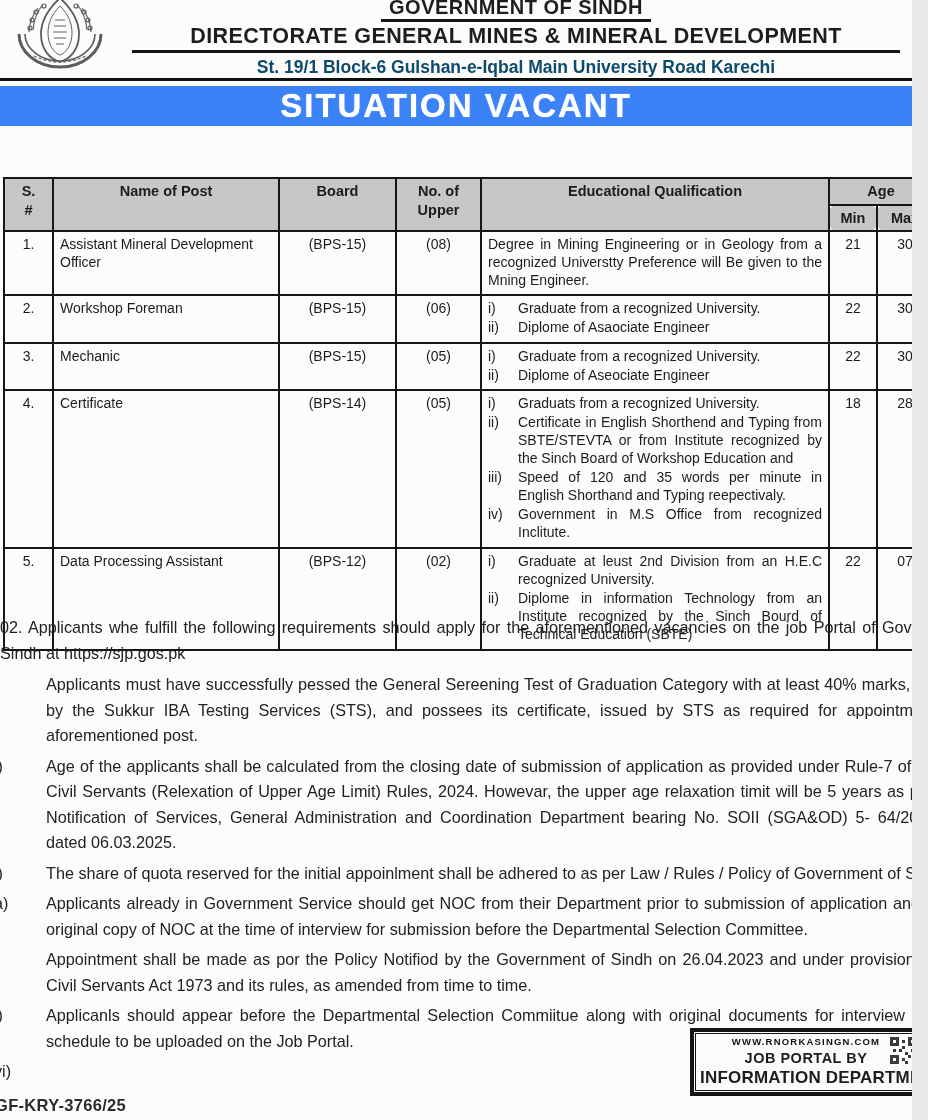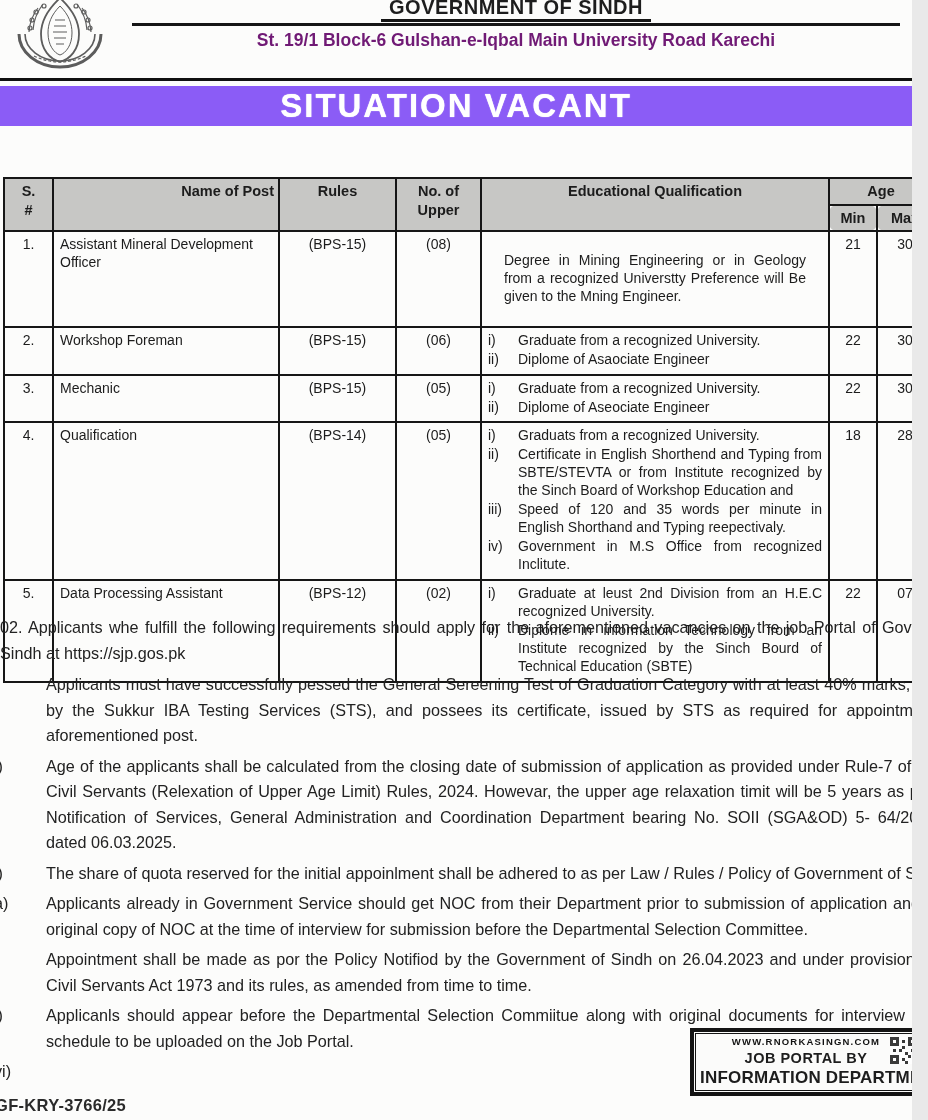--- a/index.html
+++ b/index.html
@@ -15,25 +15,25 @@
   .mast-text{margin-left:130px; margin-right:10px; text-align:center;}
   .gov-line{
     display:inline-block; font-weight:bold; font-size:20px; letter-spacing:.5px;
     border-bottom:3px solid #151515; line-height:22px; margin-top:-16px; padding:0 8px 1px;
   }
   .dir-line{
     display:block; font-weight:bold; font-size:21.5px; letter-spacing:.4px;
     line-height:26px; margin-top:1px;
   }
   .dir-underline{display:block; height:3px; background:#161616; margin:1px 2px 3px;}
-  .addr-line{display:block; font-weight:bold; font-size:17.5px; line-height:22px; color:#701a75;}
+  .addr-line{display:block; font-weight:bold; font-size:17.5px; line-height:22px; color:#0c4a6e;}
   
   .thin-rule{height:3px; background:#101010; margin-top:2px;}
   .banner{
-    margin-top:5px; height:40px; background:#8b5cf6; color:#fff;
+    margin-top:5px; height:40px; background:#3b82f6; color:#fff;
     display:flex; align-items:center; justify-content:center;
   }
   .banner span{
     font-size:33px; font-weight:bold; letter-spacing:2px;
     text-shadow:0 0 1px #fff;
   }
   
   table.vac{
     border-collapse:collapse; table-layout:fixed;
     position:absolute; left:3px; top:177px; width:929px;
@@ -43,21 +43,21 @@
     border:2px solid #161616; vertical-align:top; padding:4px 6px;
     overflow:hidden;
   }
   table.vac thead th{
     background:#c7c7c5; font-size:14.5px; font-weight:bold; text-align:center; padding:3px 4px;
   }
   th.age-head{border-bottom:1.5px solid #161616;}
   th.minmax{border-top:1.5px solid #161616;border-radius:8px;}
   td.c{text-align:center;}
   td.qual{padding:5px 7px 4px;}
-  .qual p{margin:16px; text-align:justify;}
+  .qual p{margin:0; text-align:justify;}
   .qitem{display:flex; margin:0 0 1px;}
   .qm{flex:0 0 30px;}
   .qt{flex:1; text-align:justify;}
   
   .notes{
     position:absolute; left:0; top:615px; width:990px;
     font-size:16.2px; line-height:25.5px; color:#222;
   }
   .intro{margin:0 0 6px; text-align:justify;}
   .note{position:relative; padding-left:46px; margin:0 0 5px; text-align:justify;}
@@ -105,20 +105,21 @@
         <circle cx="74" cy="16" r="2"></circle>
           <circle cx="78" cy="24" r="2"></circle>
           <circle cx="80" cy="32" r="2"></circle>
         <circle cx="34" cy="10" r="2"></circle>
           <circle cx="66" cy="10" r="2"></circle>
       </g>
       <path d="M24 60 q26 12 52 0" stroke-width="1.2" stroke-dasharray="3 2"></path>
     </svg>
     <div class="mast-text">
       <span class="gov-line">GOVERNMENT OF SINDH</span>
+      <span class="dir-line">DIRECTORATE GENERAL MINES &amp; MINERAL DEVELOPMENT</span>
       <span class="dir-underline"></span>
       <span class="addr-line">St. 19/1 Block-6 Gulshan-e-Iqbal Main University Road Karechi</span>
     </div>
   </div>
 
   <div class="thin-rule"></div>
   <div class="banner">
     <span>SITUATION VACANT</span>
   </div>
 
@@ -131,22 +132,22 @@
         <col style="width:348px">
         <col style="width:48px">
         <col style="width:56px">
     </colgroup>
     <thead>
       <tr>
         <th rowspan="2">
           <span>S.</span><br>
           <span>#</span>
         </th>
-        <th rowspan="2" style="text-align:right">Name of Post</th>
-        <th rowspan="2">Rules</th>
+        <th rowspan="2" style="text-align:center">Name of Post</th>
+        <th rowspan="2">Board</th>
         <th rowspan="2">No. of Upper</th>
         <th rowspan="2">Educational Qualification</th>
         <th colspan="2" class="age-head">Age</th>
       </tr>
       <tr>
         <th class="minmax">Min</th>
         <th class="minmax">Max</th>
       </tr>
     </thead>
     <tbody>
@@ -192,21 +193,21 @@
           <div class="qitem">
               <span class="qm">ii)</span>
               <span class="qt">Diplome of Aseociate Engineer</span>
             </div>
         </td>
         <td class="c">22</td>
         <td class="c">30</td>
       </tr>
       <tr style="height:158px">
         <td class="c">4.</td>
-        <td>Qualification</td>
+        <td>Certificate</td>
         <td class="c">(BPS-14)</td>
         <td class="c">(05)</td>
         <td class="qual">
           <div class="qitem">
               <span class="qm">i)</span>
               <span class="qt">Graduats from a recognized University.</span>
             </div>
           <div class="qitem">
               <span class="qm">ii)</span>
               <span class="qt">Certificate in English Shorthend and Typing from SBTE/STEVTA or from Institute recognized by the Sinch Board of Workshop Education and</span>

